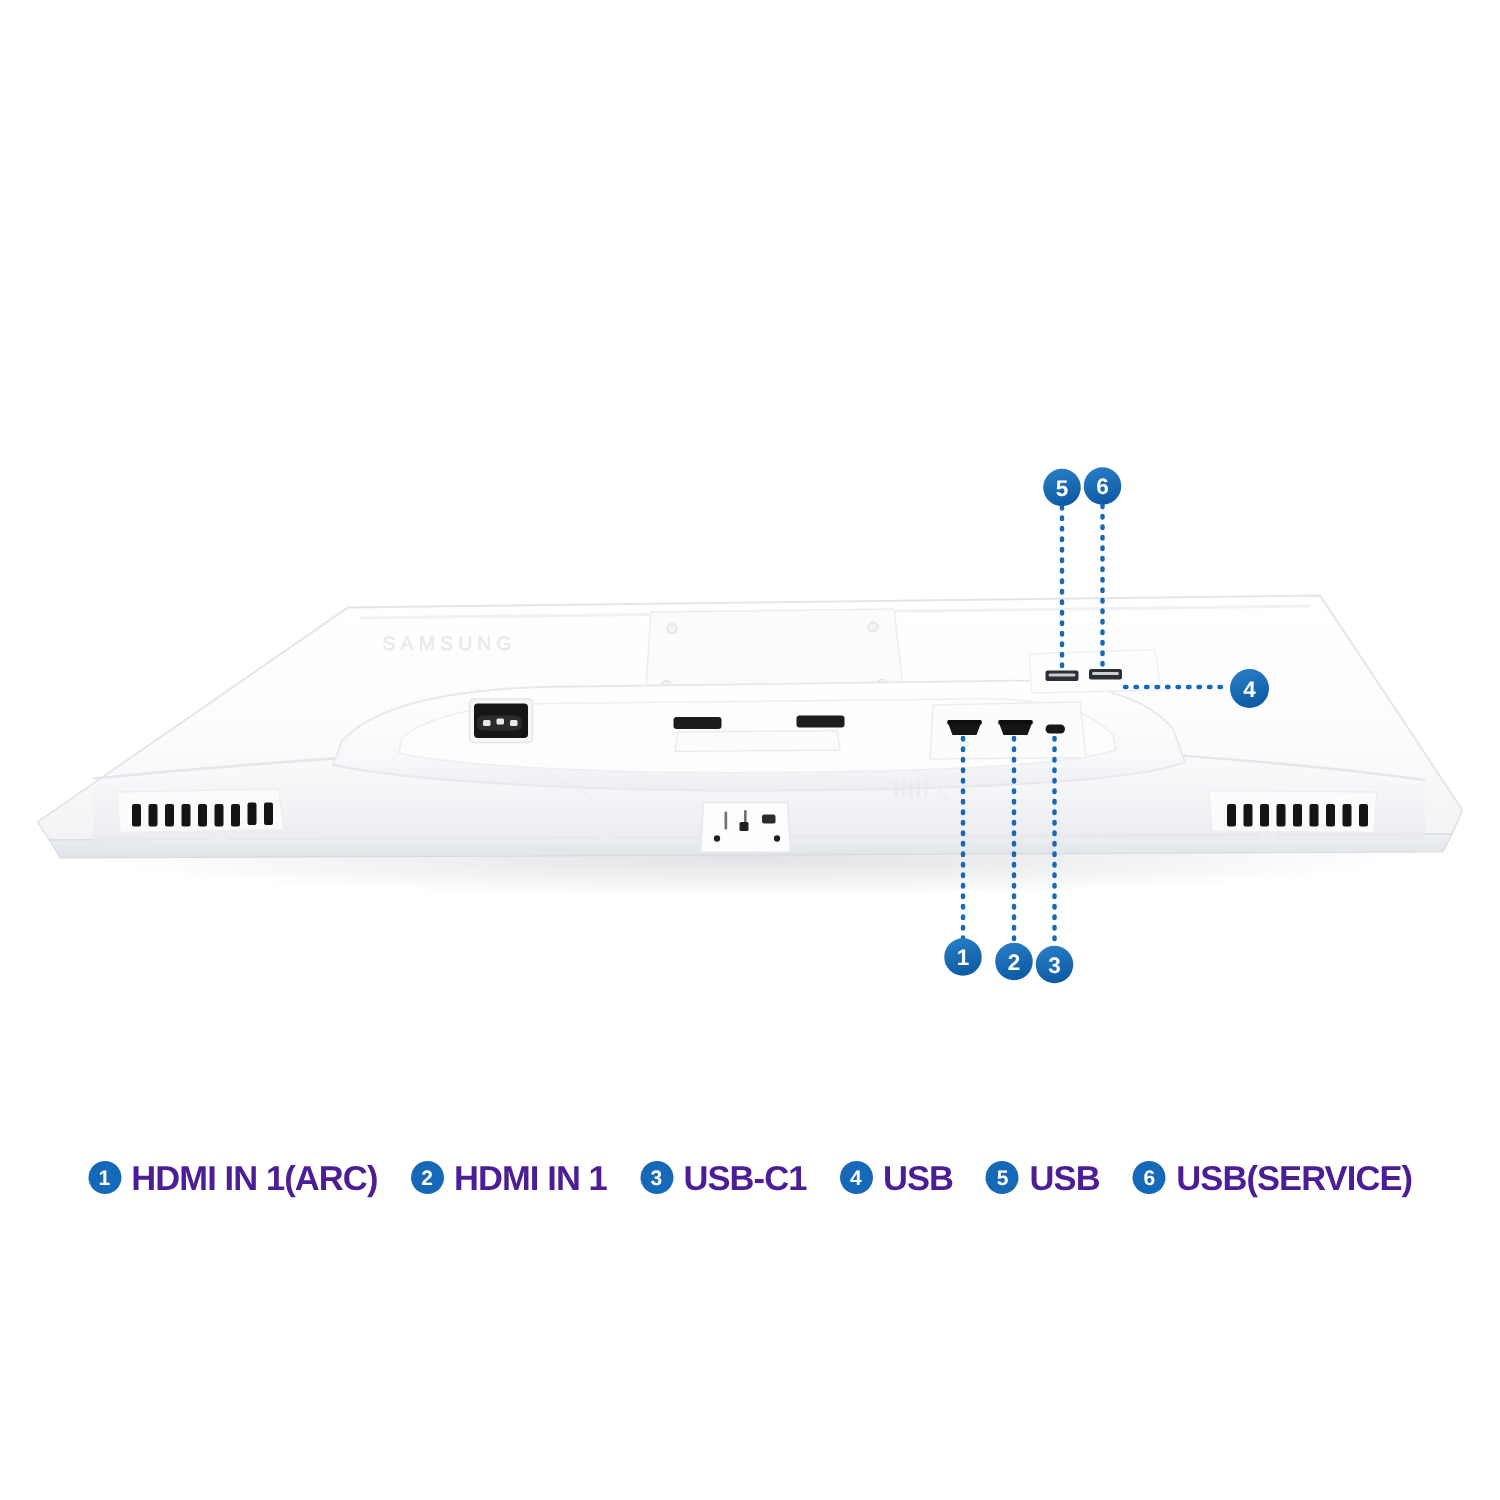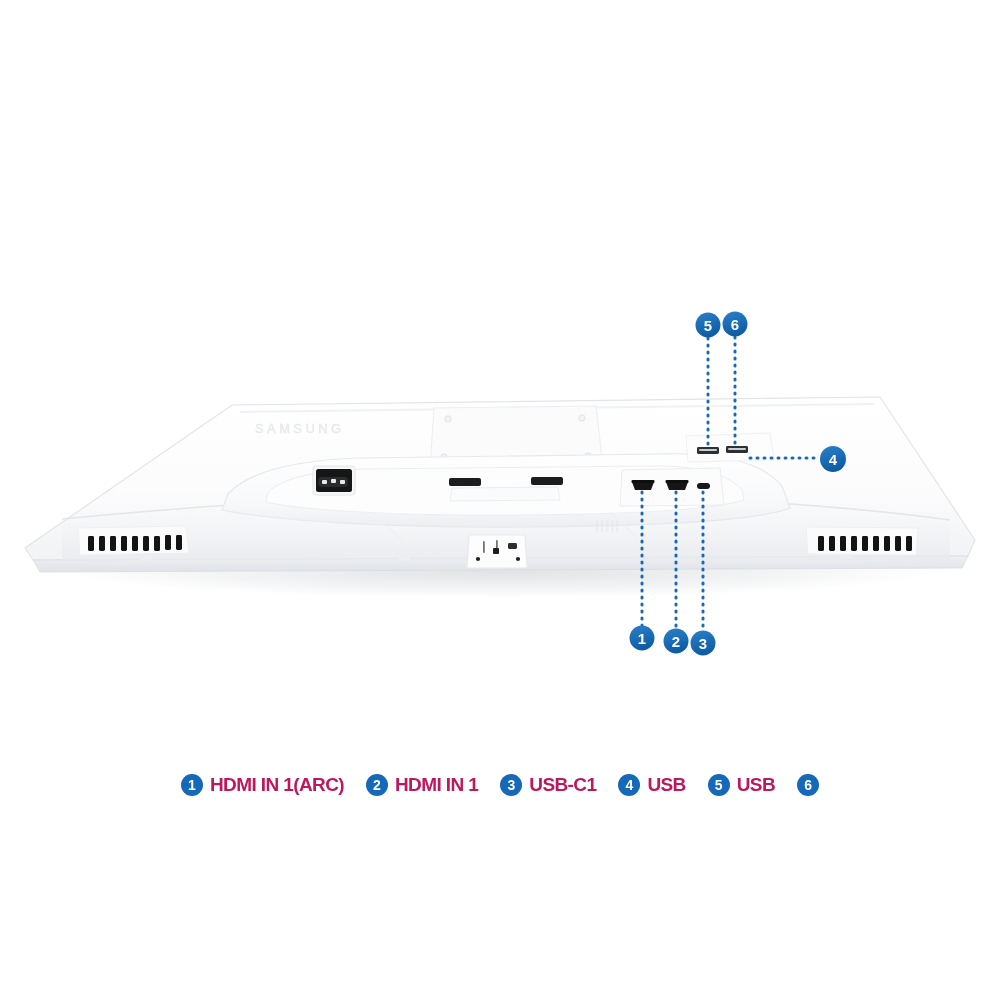--- a/index.html
+++ b/index.html
@@ -59,23 +59,23 @@
     font-weight: bold;
     display: flex;
     align-items: center;
     justify-content: center;
     flex: 0 0 auto;
     line-height: 1;
     letter-spacing: 0;
   }
   .legend-label {
     margin-left: 7px;
-    font-size: 19px;
+    font-size: 23px;
     font-weight: bold;
-    color: #be185d;
+    color: #4c1d95;
     letter-spacing: -0.6px;
     white-space: nowrap;
   }
 </style>
 </head>
 <body>
 
 <div id="stage">
 
   <svg class="diagram" viewBox="0 0 1000 1000">
@@ -293,16 +293,17 @@
       <span class="legend-label">USB</span>
     </div>
 
     <div class="legend-item">
       <span class="badge">5</span>
       <span class="legend-label">USB</span>
     </div>
 
     <div class="legend-item">
       <span class="badge">6</span>
+      <span class="legend-label">USB(SERVICE)</span>
     </div>
 
   </div>
 </div>
 
 </body></html>

